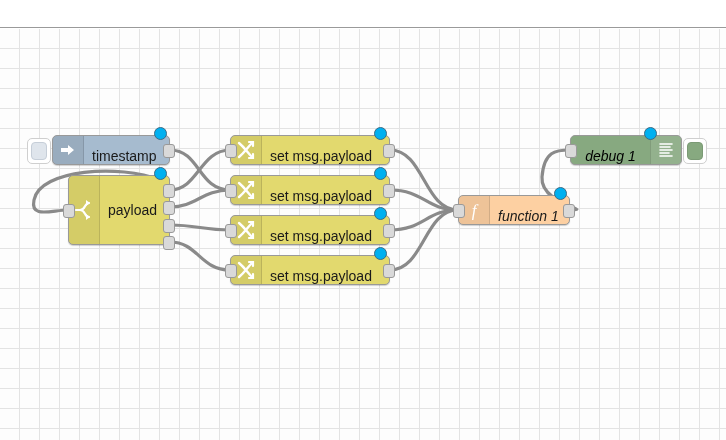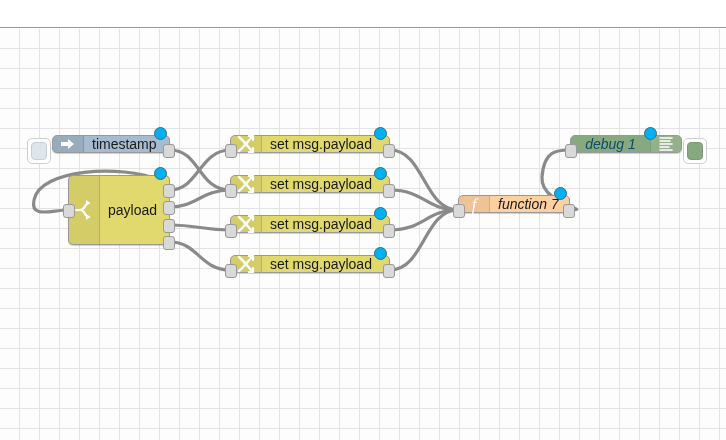--- a/index.html
+++ b/index.html
@@ -47,21 +47,21 @@
     pointer-events: none;
   }
   
   .node {
     position: absolute;
     box-sizing: border-box;
     border: 1px solid #999999;
     border-radius: 5px;
     display: flex;
     align-items: flex-end;
-    height: 18px;
+    height: 30px;
     box-shadow: 0 1px 1px rgba(0,0,0,0.18);
   }
   .node .icon-box {
     width: 30px;
     height: 100%;
     flex: 0 0 30px;
     display: flex;
     align-items: center;
     justify-content: center;
     border-right: 1px solid rgba(0,0,0,0.12);
@@ -78,21 +78,21 @@
   }
   
   .node.inject   { background: #a6bbcf; }
   .node.switch   { background: #e2d96e; }
   .node.change   { background: #e2d96e; }
   .node.function { background: #fdd0a2; }
   .node.debug    { background: #87a980; }
 
   .node.function .label,
   .node.debug .label { font-style: italic; }
-  .node.debug .label { color: #0c4a6e; }
+  .node.debug .label { color: #000000; }
 
   
   .node.inject .icon-box { background: rgba(0,0,0,0.08); }
 
   
   .node.debug .icon-box {
     border-right: none;
     border-left: 1px solid rgba(0,0,0,0.12);
     border-radius: 0 4px 4px 0;
     background: rgba(255,255,255,0.10);
@@ -291,21 +291,21 @@
       <div class="port out" style="top:8px;"></div>
       <div class="status-dot"></div>
     </div>
 
     <div class="node function" style="left:458px; top:166px; width:112px;">
       <div class="icon-box">
         <svg class="glyph" width="18" height="20" viewBox="0 0 18 20" aria-hidden="true">
           <text x="9" y="16" text-anchor="middle" font-family="Liberation Serif, serif" font-size="17" font-style="italic" fill="#ffffff">f</text>
         </svg>
       </div>
-      <div class="label">function 7</div>
+      <div class="label">function 1</div>
       <div class="port in" style="top:8px;"></div>
       <div class="port out" style="top:8px;"></div>
       <div class="status-dot"></div>
     </div>
 
     <div class="node debug" style="left:570px; top:106px; width:112px;">
       <div class="label" style="text-align:center;">debug 1</div>
       <div class="icon-box">
         <svg class="glyph" width="18" height="18" viewBox="0 0 18 18" aria-hidden="true">
           <g stroke="#ffffff" stroke-width="1.6" stroke-linecap="round">

